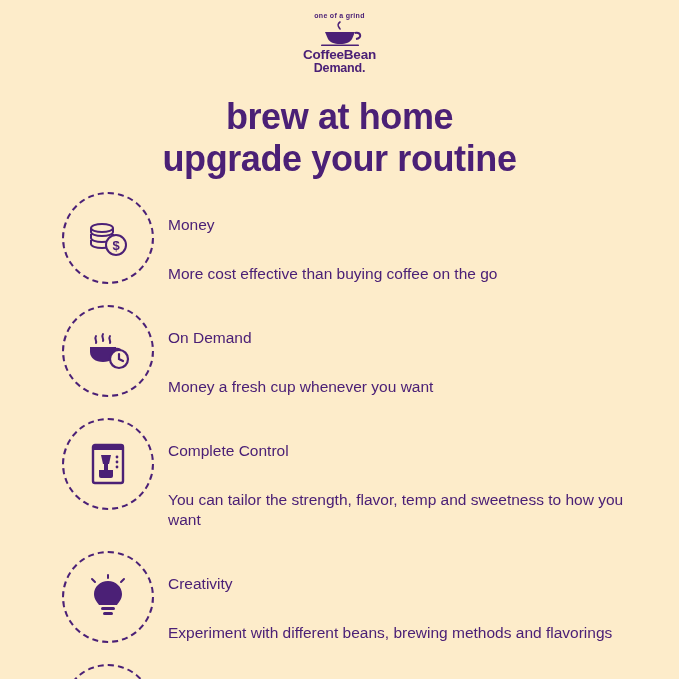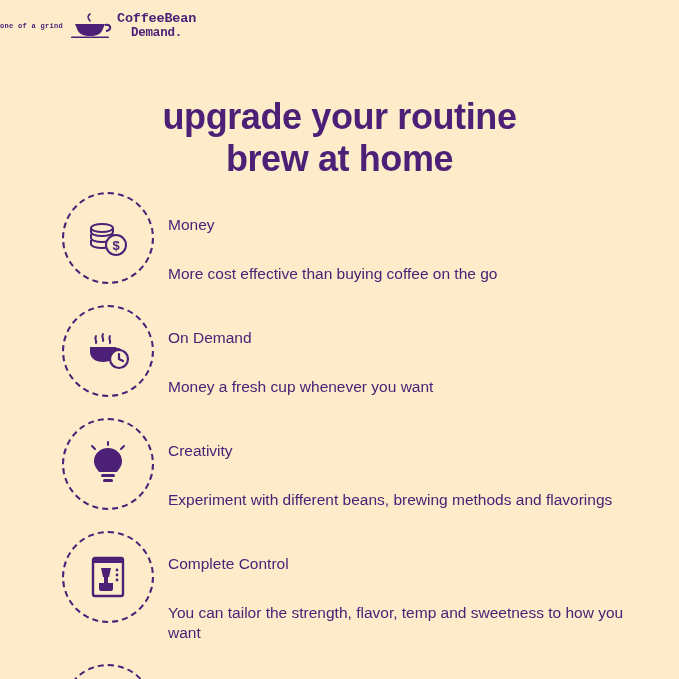--- a/index.html
+++ b/index.html
@@ -21,23 +21,22 @@
     box-sizing: border-box;
   }
 
   
   .logo {
     position: absolute;
     top: 12px;
     left: 0;
     right: 0;
     display: flex;
-    flex-direction: row;
+    flex-direction: column;
     align-items: center;
-    font-family: Liberation Mono, monospace;
   }
   .logo-tagline {
     font-size: 7px;
     letter-spacing: .3px;
     color: #4b2076;
     font-weight: bold;
     margin-bottom: 1px;
   }
   .logo-mark {
     width: 54px;
@@ -131,22 +130,22 @@
         <rect x="8" y="24.5" width="38" height="1.6" rx="0.8" fill="#4b2076"></rect>
       </svg>
     </div>
     <div class="logo-name">
       <span>CoffeeBean</span>
       <span class="sub">Demand.</span>
     </div>
   </div>
 
   <div class="headline">
+    <div>brew at home</div>
     <div>upgrade your routine</div>
-    <div>brew at home</div>
   </div>
 
   <div class="items">
 
     <div class="item">
       <div class="badge">
         <span>
           <svg width="46" height="46" viewBox="0 0 46 46">
             <ellipse cx="17" cy="13" rx="11" ry="4" fill="none" stroke="#4b2076" stroke-width="2"></ellipse>
             <path d="M6 13 v4 c0 2.2 4.9 4 11 4 s11-1.8 11-4 v-4" fill="none" stroke="#4b2076" stroke-width="2"></path>
@@ -173,37 +172,20 @@
             <path d="M5 19 h26 v5 c0 6-5.5 10-13 10 S5 30 5 24 Z" fill="#4b2076"></path>
             <path d="M31 21 c6-1 7 6 1 7" stroke="#4b2076" stroke-width="2.4" fill="none"></path>
             <circle cx="34" cy="31" r="9" fill="#fdecca" stroke="#4b2076" stroke-width="2.2"></circle>
             <path d="M34 26 v5 l4 2" stroke="#4b2076" stroke-width="2.2" fill="none" stroke-linecap="round"></path>
           </svg>
         </span>
       </div>
       <div class="text">
         <div class="item-title">On Demand</div>
         <div class="item-desc">Money a fresh cup whenever you want</div>
-      </div>
-    </div>
-
-    <div class="item">
-      <div class="badge">
-        <span>
-          <svg width="46" height="46" viewBox="0 0 46 46">
-            <path d="M10 8 l-3-3 M23 4 v-3 M36 8 l3-3" stroke="#4b2076" stroke-width="2" stroke-linecap="round"></path>
-            <path d="M23 7 c-8 0-14 6-14 13 c0 5 3 8 5 11 h18 c2-3 5-6 5-11 c0-7-6-13-14-13 Z" fill="#4b2076"></path>
-            <rect x="16" y="33" width="14" height="3" rx="1.5" fill="#4b2076"></rect>
-            <rect x="18" y="38" width="10" height="3" rx="1.5" fill="#4b2076"></rect>
-          </svg>
-        </span>
-      </div>
-      <div class="text">
-        <div class="item-title">Creativity</div>
-        <div class="item-desc">Experiment with different beans, brewing methods and flavorings</div>
       </div>
     </div>
 
     <div class="item">
       <div class="badge">
         <span>
           <svg width="44" height="46" viewBox="0 0 44 46">
             <rect x="7" y="4" width="30" height="38" rx="2" fill="none" stroke="#4b2076" stroke-width="2.4"></rect>
             <rect x="7" y="4" width="30" height="5" fill="#4b2076"></rect>
             <path d="M15 14 h10 l-2 9 h-6 Z" fill="#4b2076"></path>
@@ -218,20 +200,37 @@
       <div class="text">
         <div class="item-title">Complete Control</div>
         <div class="item-desc">You can tailor the strength, flavor, temp and sweetness to how you want</div>
       </div>
     </div>
 
     <div class="item">
       <div class="badge">
         <span>
           <svg width="46" height="46" viewBox="0 0 46 46">
+            <path d="M10 8 l-3-3 M23 4 v-3 M36 8 l3-3" stroke="#4b2076" stroke-width="2" stroke-linecap="round"></path>
+            <path d="M23 7 c-8 0-14 6-14 13 c0 5 3 8 5 11 h18 c2-3 5-6 5-11 c0-7-6-13-14-13 Z" fill="#4b2076"></path>
+            <rect x="16" y="33" width="14" height="3" rx="1.5" fill="#4b2076"></rect>
+            <rect x="18" y="38" width="10" height="3" rx="1.5" fill="#4b2076"></rect>
+          </svg>
+        </span>
+      </div>
+      <div class="text">
+        <div class="item-title">Creativity</div>
+        <div class="item-desc">Experiment with different beans, brewing methods and flavorings</div>
+      </div>
+    </div>
+
+    <div class="item">
+      <div class="badge">
+        <span>
+          <svg width="46" height="46" viewBox="0 0 46 46">
             <circle cx="23" cy="23" r="18" fill="none" stroke="#4b2076" stroke-width="2.6"></circle>
             <path d="M23 11 v12 l9 7" stroke="#4b2076" stroke-width="2.6" fill="none" stroke-linecap="round" stroke-linejoin="round"></path>
           </svg>
         </span>
       </div>
       <div class="text">
         <div class="item-title">Time Saving</div>
 
       </div>
     </div>

